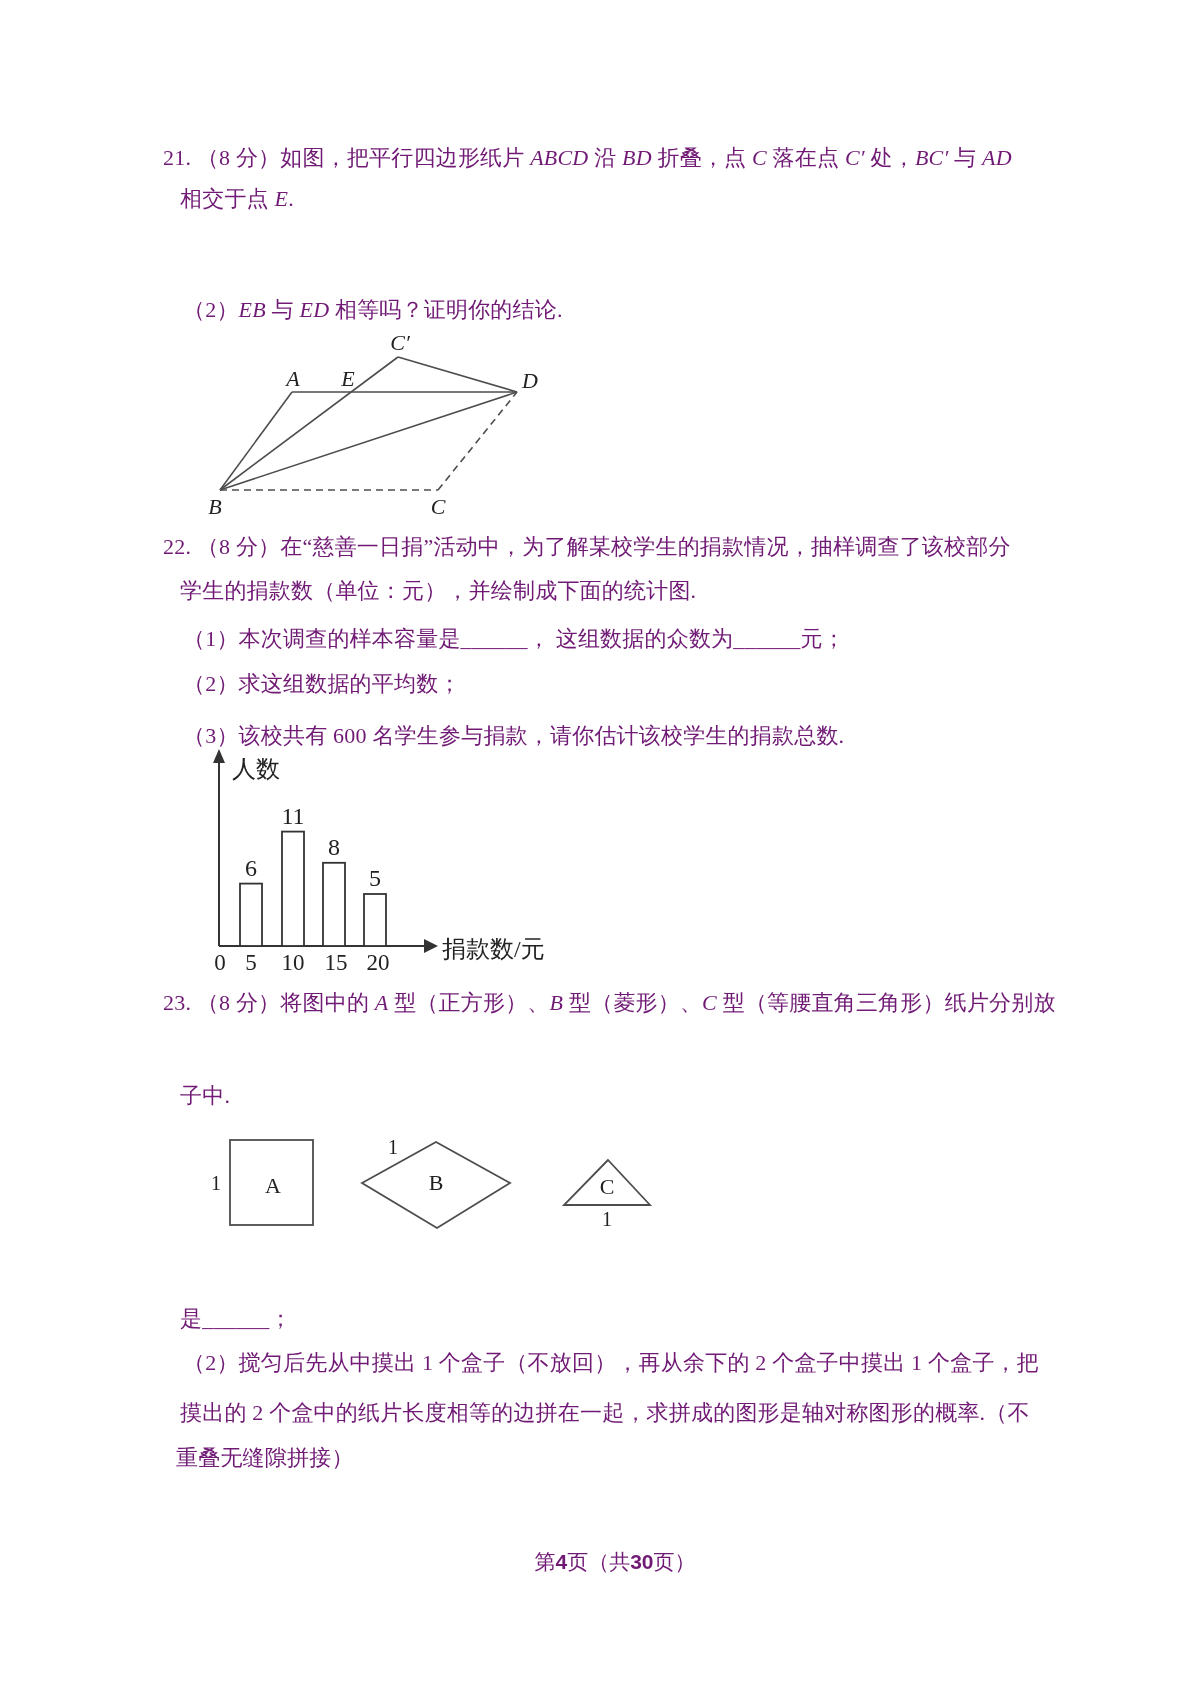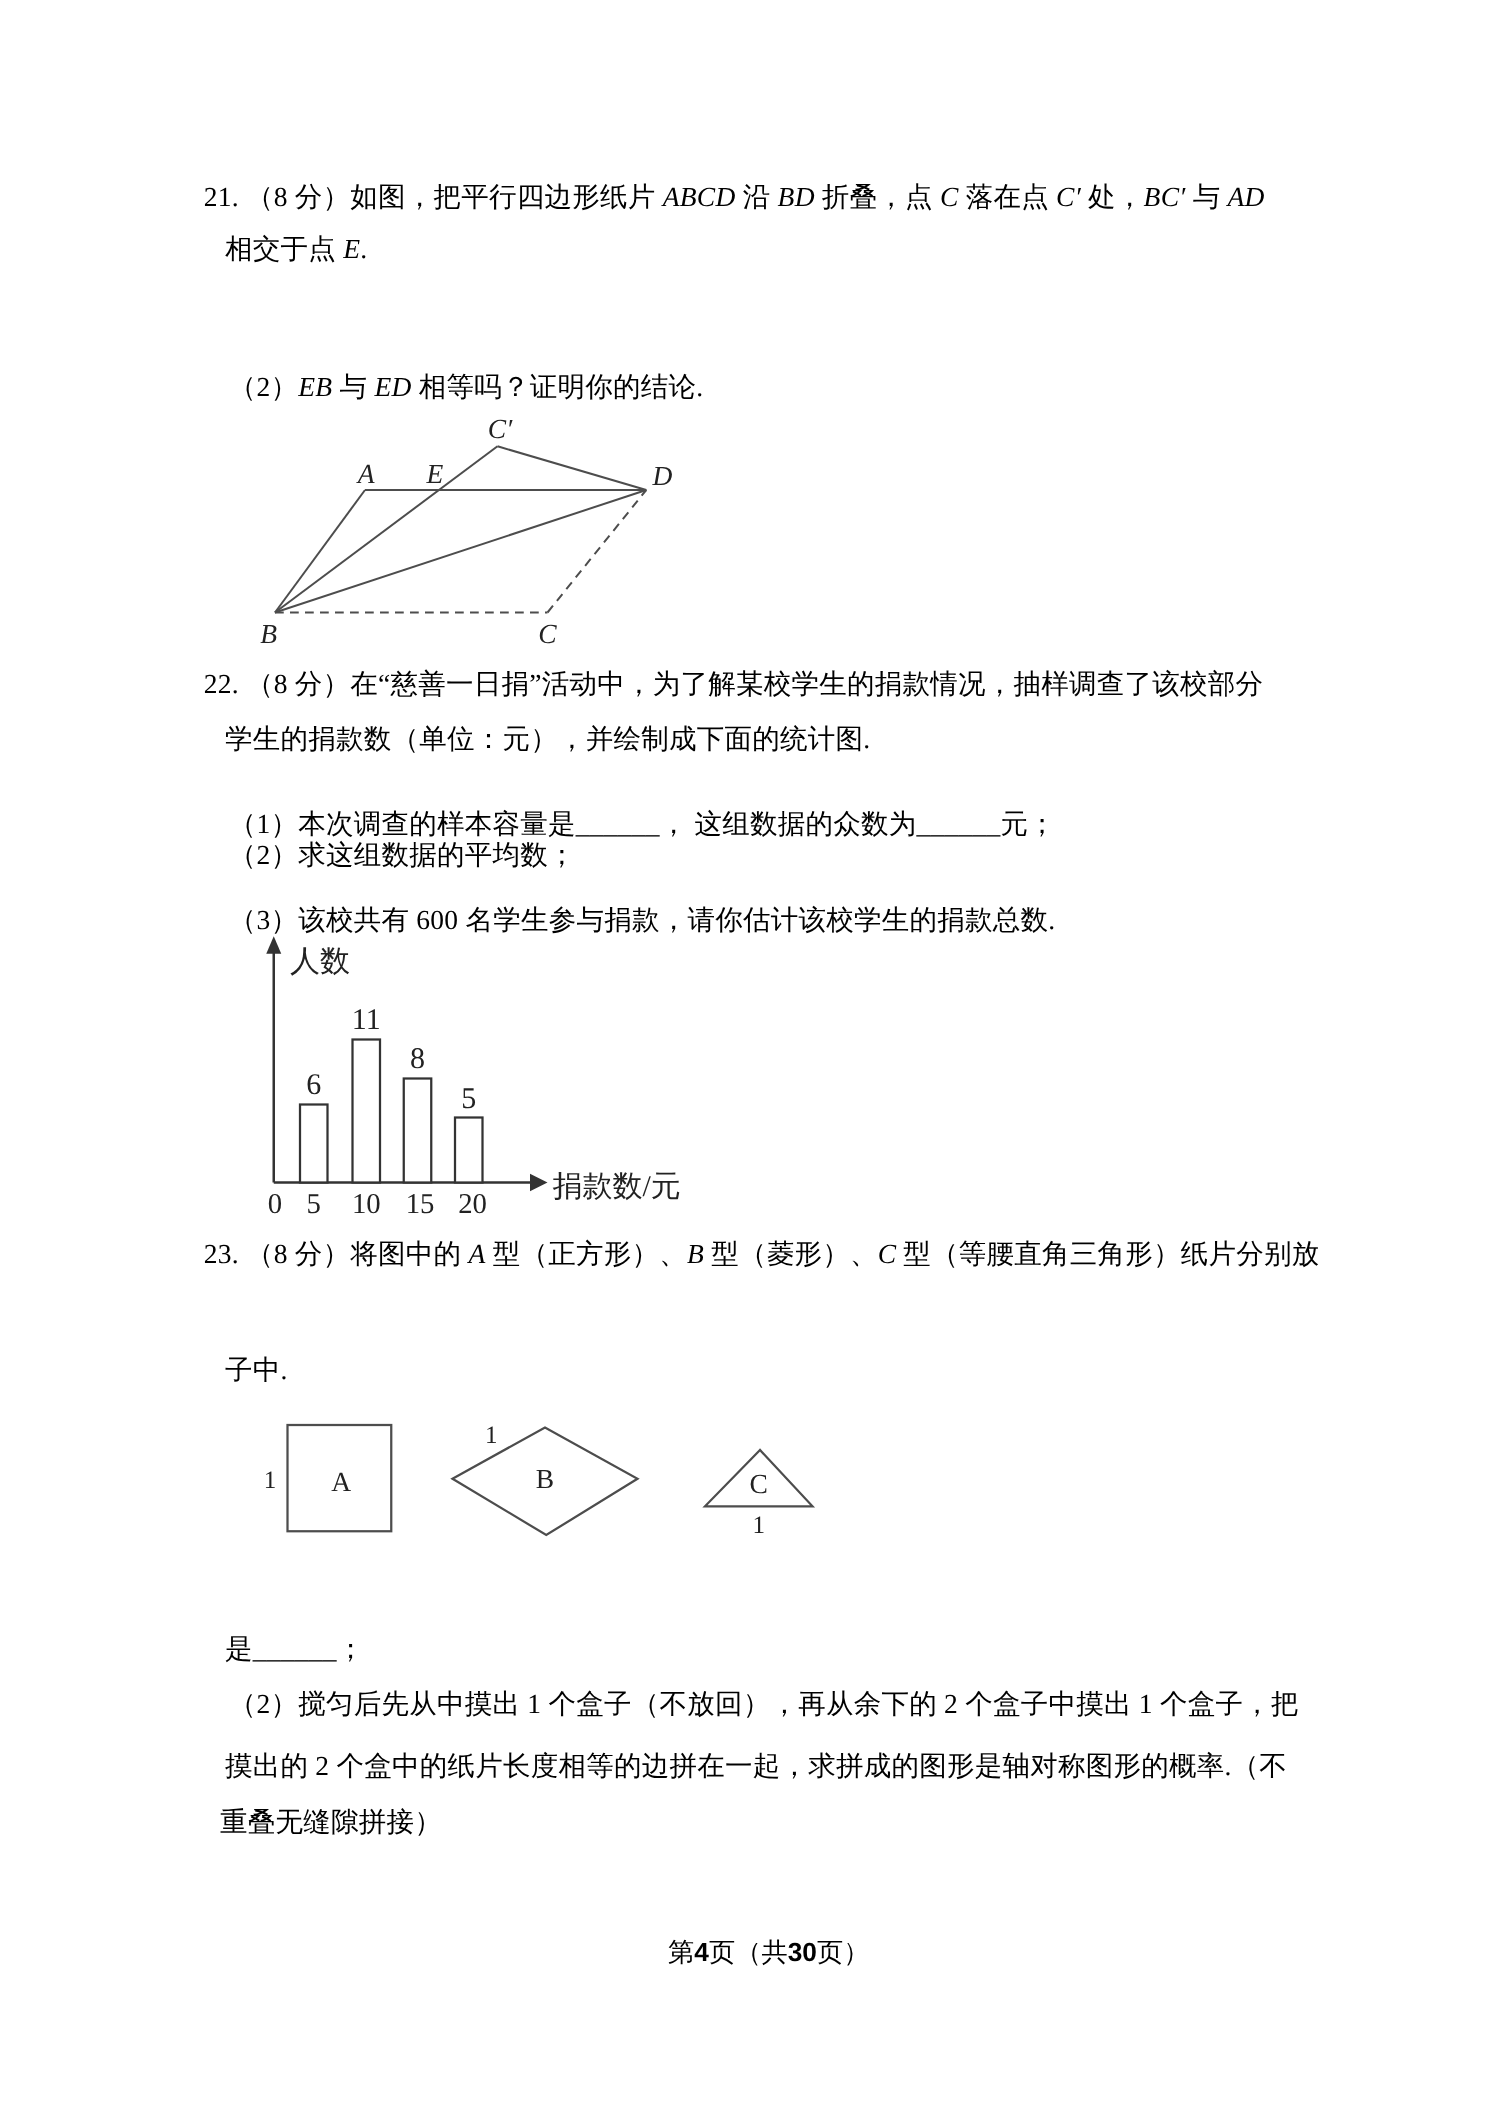--- a/index.html
+++ b/index.html
@@ -1,19 +1,19 @@
 <!DOCTYPE html>
 <html><head>
 <meta charset="utf-8">
 <style>
   html,body{margin:0;padding:0;background:#ffffff;}
   #page{
     position:relative;width:1200px;height:1698px;background:#ffffff;
     font-family:"Liberation Serif","DejaVu Serif",serif;
-    color:#000000;overflow:hidden;
+    color:#701a75;overflow:hidden;
   }
   .line{
     position:absolute;font-size:22px;line-height:30px;white-space:nowrap;
     letter-spacing:0.2px;
   }
   .it{font-style:italic;font-family:"Liberation Serif",serif;}
   .bn{font-family:"Liberation Sans","DejaVu Sans",sans-serif;font-weight:bold;}
   .fig{position:absolute;}
   svg text{font-family:"Liberation Serif","DejaVu Serif",serif;fill:#222;}
   svg .itxt{font-style:italic;}
@@ -43,21 +43,21 @@
     <text class="itxt" x="215" y="20" font-size="22" text-anchor="middle">C′</text>
     <text class="itxt" x="108" y="56" font-size="22" text-anchor="middle">A</text>
     <text class="itxt" x="163" y="56" font-size="22" text-anchor="middle">E</text>
     <text class="itxt" x="345" y="58" font-size="22" text-anchor="middle">D</text>
     <text class="itxt" x="30" y="184" font-size="22" text-anchor="middle">B</text>
     <text class="itxt" x="253" y="184" font-size="22" text-anchor="middle">C</text>
   </svg>
 
   <div class="line" style="left:163px;top:532px"><span>22. （8 分）在“慈善一日捐”活动中，为了解某校学生的捐款情况，抽样调查了该校部分</span></div>
   <div class="line" style="left:180px;top:576px"><span>学生的捐款数（单位：元），并绘制成下面的统计图.</span></div>
-  <div class="line" style="left:183px;top:644px"><span>（1）本次调查的样本容量是______， 这组数据的众数为______元；</span></div>
+  <div class="line" style="left:183px;top:624px"><span>（1）本次调查的样本容量是______， 这组数据的众数为______元；</span></div>
   <div class="line" style="left:183px;top:669px"><span>（2）求这组数据的平均数；</span></div>
   <div class="line" style="left:183px;top:721px"><span>（3）该校共有 600 名学生参与捐款，请你估计该校学生的捐款总数.</span></div>
 
   <svg class="fig" style="left:190px;top:745px" width="380" height="232" viewBox="0 0 380 232">
 
     <line x1="29" y1="201" x2="29" y2="14" stroke="#333" stroke-width="2"></line>
     <line x1="29" y1="201" x2="238" y2="201" stroke="#333" stroke-width="2"></line>
     <polygon points="29,4 23,18 35,18" fill="#333"></polygon>
     <polygon points="248,201 234,194 234,208" fill="#333"></polygon>
 

